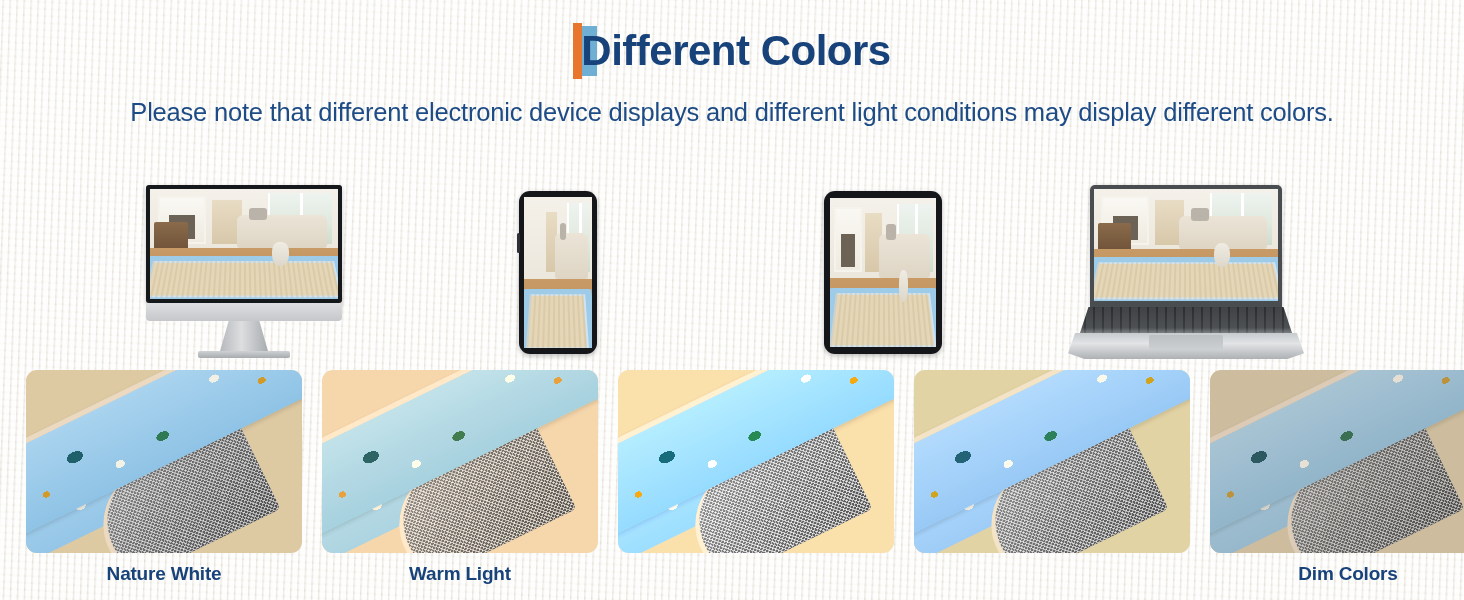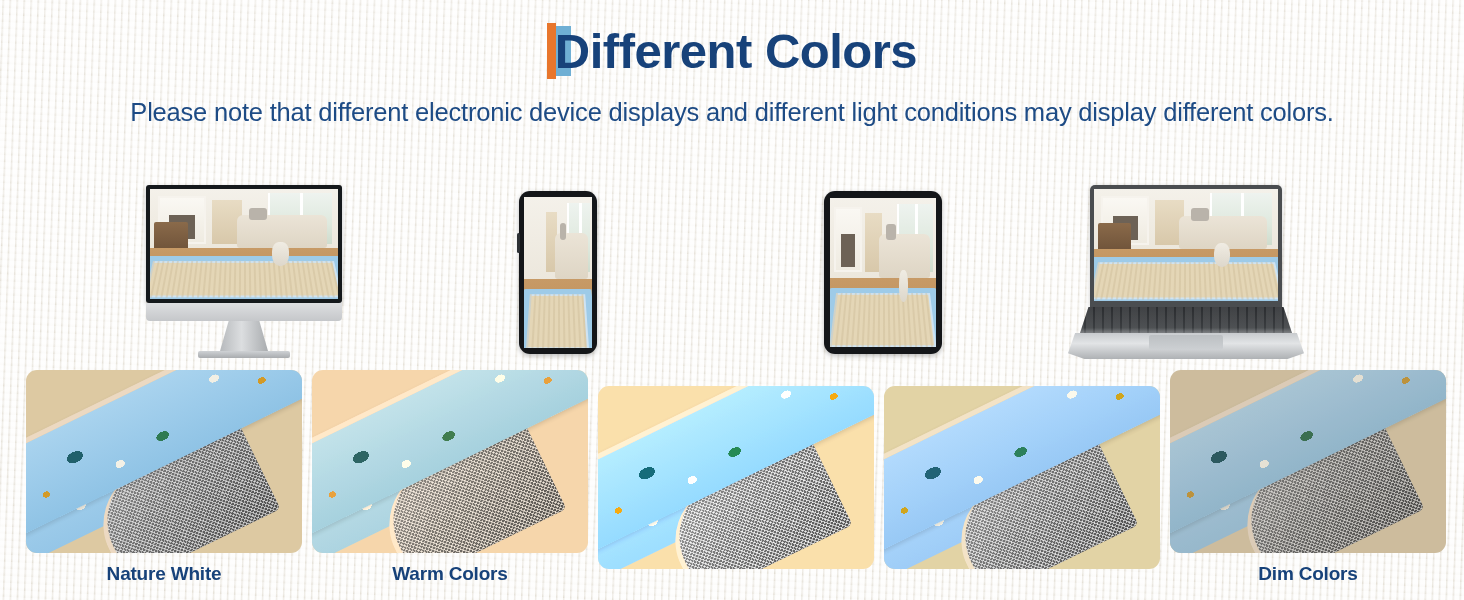--- a/index.html
+++ b/index.html
@@ -54,21 +54,21 @@
     background: #e8762c;
   }
   .bar-blue {
     width: 15px;
     height: 50px;
     background: #6fafd4;
     align-self: flex-start;
     margin-top: 3px;
   }
   .title-text {
-    font-size: 49px;
+    font-size: 42px;
     font-weight: bold;
     color: #17427a;
     letter-spacing: -0.5px;
     line-height: 1;
     position: relative;
     z-index: 2;
   }
 
   .subtitle {
     font-size: 25.5px;
@@ -241,22 +241,21 @@
     background: linear-gradient(180deg, #bcc0c3, #cdd0d3);
     border-radius: 2px;
   }
 
   
   .swatches {
     position: absolute;
     left: 26px; right: 26px;
     top: 370px;
     display: flex;
-    gap: 10px;
-    align-items: center;
+    gap: 20px;
   }
   .swatch { width: 276px; }
   .swatch-img {
     width: 276px; height: 183px;
     border-radius: 11px;
     position: relative;
     overflow: hidden;
   }
   .swatch-label {
     text-align: center;
@@ -443,21 +442,21 @@
 
     <div class="swatch">
       <div class="swatch-img tint-warm">
         <div class="rugshot">
           <div class="pile"></div>
           <div class="band2"></div>
           <div class="backing"></div>
           <div class="band"></div>
         </div>
       </div>
-      <div class="swatch-label">Warm Colors</div>
+      <div class="swatch-label">Warm Light</div>
     </div>
 
     <div class="swatch">
       <div class="swatch-img tint-bright">
         <div class="rugshot">
           <div class="pile"></div>
           <div class="band2"></div>
           <div class="backing"></div>
           <div class="band"></div>
         </div>

